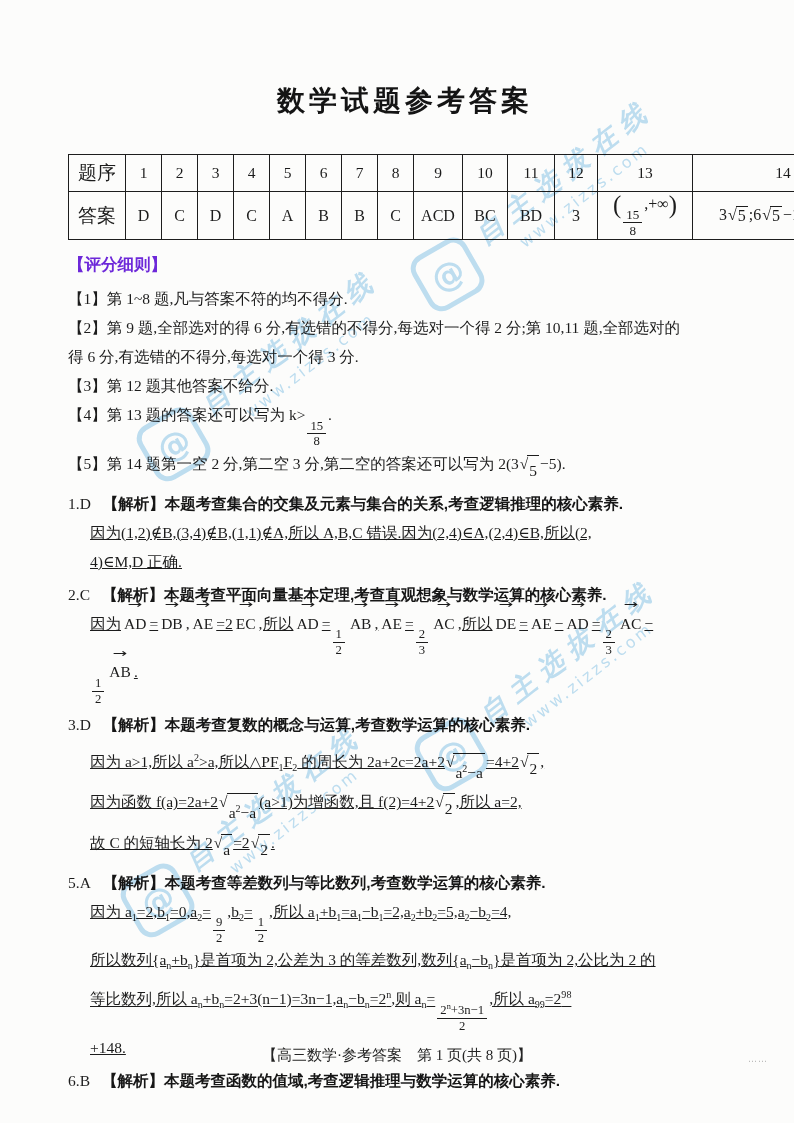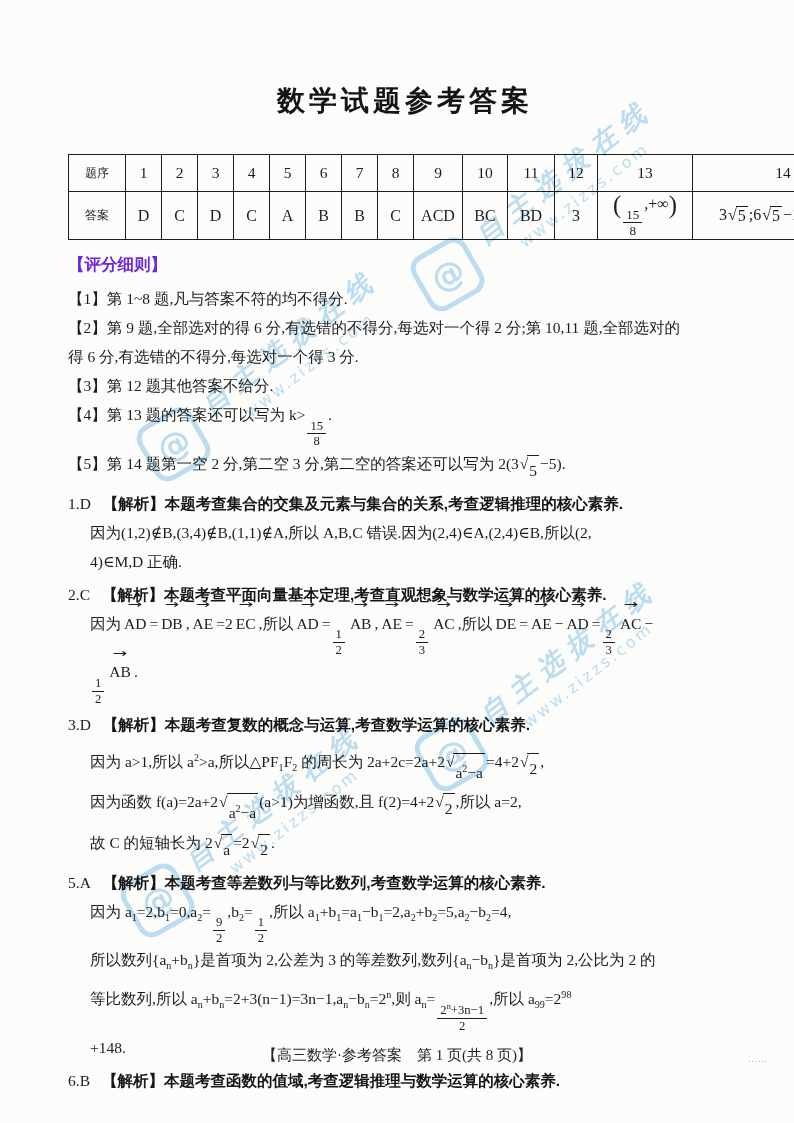--- a/index.html
+++ b/index.html
@@ -23,39 +23,39 @@
     border-collapse:collapse;table-layout:fixed;
     width:662px;margin:34px auto 0 auto;
     font-size:15.5px;
   }
   table.answers th,table.answers td{
     border:1.6px solid #1d1d1d;text-align:center;vertical-align:middle;
     padding:0 1px;font-weight:400;
   }
   table.answers tr.hdr{height:37px;}
   table.answers tr.ans{height:48px;font-size:16px;}
-  table.answers th.rowlab{width:54px;font-size:12px;}
+  table.answers th.rowlab{width:54px;font-size:19px;}
 
   
   .section-heading{
     margin:14px 0 8px 0;
     font-family:"Liberation Sans","DejaVu Sans",sans-serif;
     font-weight:700;font-size:16.5px;color:#6d28d9;
   }
   .rule-line{line-height:29px;font-size:15.5px;}
 
   
   .solution{margin-top:4px;}
   .sol-head{line-height:29px;font-size:15.5px;}
   .sol-num{margin-right:12px;}
   .sol-strong{
     font-family:"Liberation Sans","DejaVu Sans",sans-serif;
     font-weight:700;color:#161616;
   }
-  .sol-body{padding-left:22px;}
+  .sol-body{padding-left:22px;text-decoration:underline;}
   .sol-line{line-height:29px;font-size:15.5px;}
   .mathline{font-family:"Liberation Serif","DejaVu Serif","DejaVu Sans",serif;}
 
   
   .frac{
     display:inline-flex;flex-direction:column;text-align:center;
     vertical-align:-0.75em;font-size:0.82em;line-height:1.15;margin:0 2px;
   }
   .frac .fn{border-bottom:1.3px solid currentColor;padding:0 3px;text-align:right;}
   .frac .fd{padding:0 3px;}

